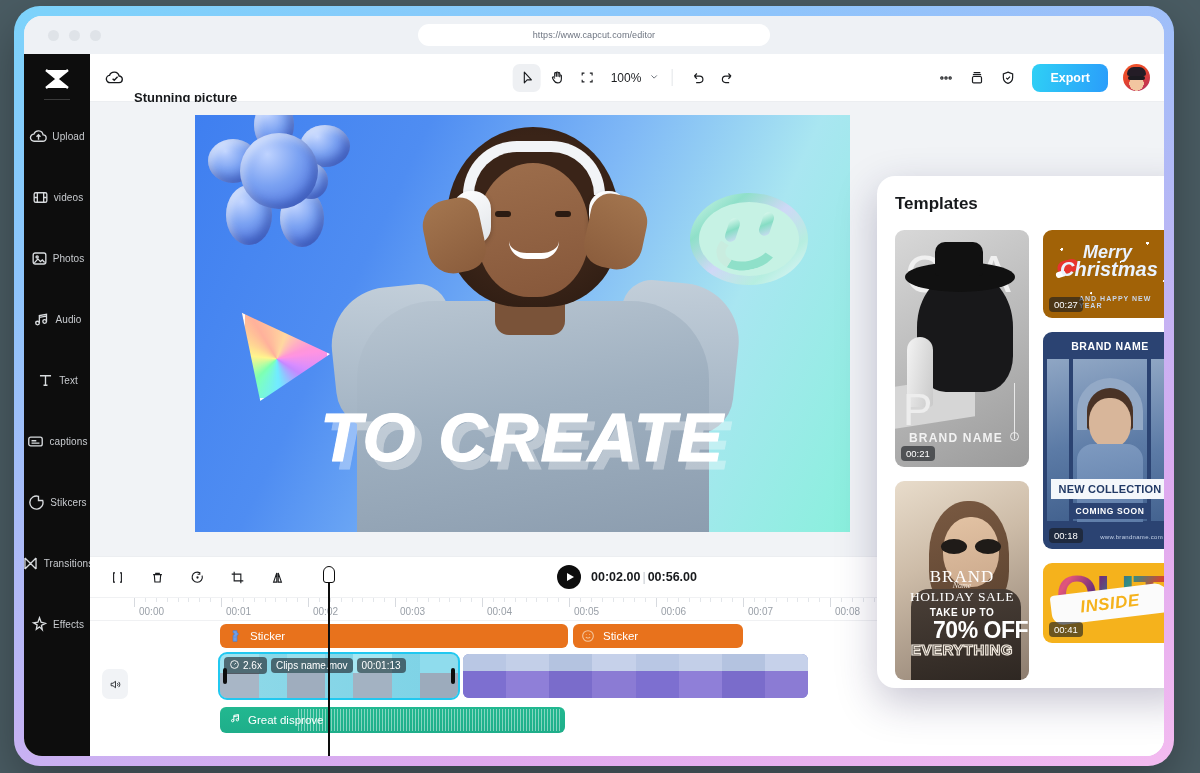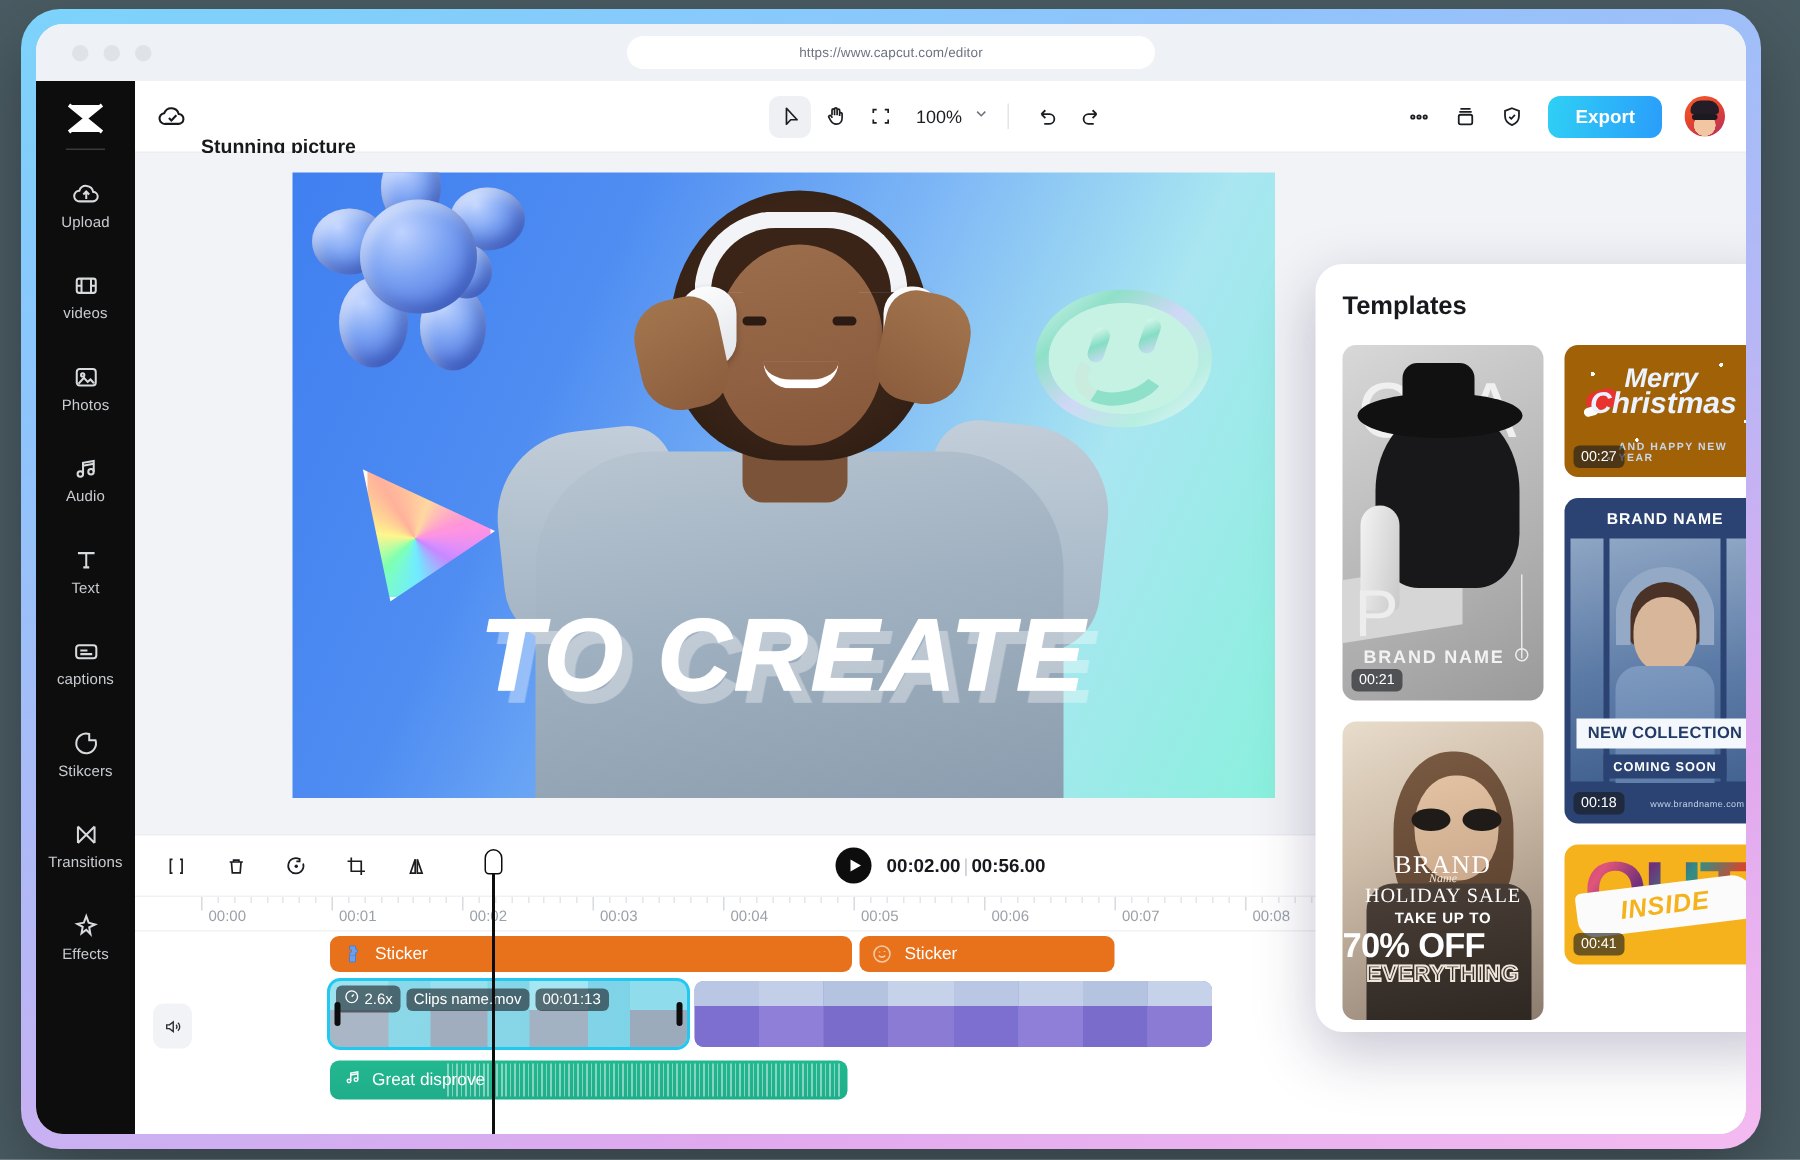--- a/index.html
+++ b/index.html
@@ -43,21 +43,21 @@
   
   #sidebar {
     position: absolute; left: 0; top: 0; width: 66px; height: 100%;
     background: #0d0d0d; color: #cfd2d6;
     display: flex; flex-direction: column; align-items: center; padding-top: 8px;
   }
   #logo { width: 40px; height: 34px; display: flex; align-items: center; justify-content: center; }
   #logo svg { width: 28px; height: 22px; }
   #sepline { width: 26px; height: 1px; background: #3a3a3a; margin: 3px 0 6px; }
   .nav {
-    width: 100%; height: 61px; display: flex; flex-direction: column;
+    width: 100%; height: 61px; display: flex; flex-direction: row;
     align-items: center; justify-content: center; gap: 4px; cursor: pointer;
   }
   .nav .ic { height: 19px; display: flex; align-items: center; justify-content: center; }
   .nav .ic svg { stroke: #d8dbde; fill: none; stroke-width: 1.7; }
   .nav .lb { font-size: 10px; color: #c8cbcf; letter-spacing: .1px; }
 
   
   #topbar {
     position: absolute; left: 66px; top: 0; right: 0; height: 48px;
     background: #fff; border-bottom: 1px solid #eceef1;
@@ -291,21 +291,21 @@
   #c4 .hair2 { position:absolute; left:34px; top:20px; width:80px; height:110px; background: linear-gradient(160deg,#7a5a42,#5c4330); border-radius:48% 48% 36% 36%; }
   #c4 .fc { position:absolute; left:48px; top:36px; width:56px; height:70px; background: linear-gradient(165deg,#e3c3a4,#cba98c); border-radius:48%; }
   #c4 .sg { position:absolute; left:46px; top:58px; width:60px; height:15px; }
   #c4 .sg i { position:absolute; top:0; width:26px; height:15px; background:#1f1b18; border-radius:50%; }
   #c4 .sg i:first-child { left:0; } #c4 .sg i:last-child { right:0; }
   #c4 .coat { position:absolute; left:16px; top:108px; width:110px; height:92px; background: linear-gradient(170deg,#4b4038,#2e2722); border-radius:18px 18px 0 0; }
   #c4 .t1 { position:absolute; left:0; right:0; top:86px; text-align:center; font-family:"Liberation Serif", serif; font-size:17px; color:#fff; letter-spacing:1px; }
   #c4 .t1s { position:absolute; left:0; right:0; top:100px; text-align:center; font-family:"Liberation Serif", serif; font-style:italic; font-size:8px; color:#f0e6da; }
   #c4 .t2 { position:absolute; left:0; right:0; top:108px; text-align:center; font-family:"Liberation Serif", serif; font-size:13.5px; color:#fff; letter-spacing:.6px; }
   #c4 .t3 { position:absolute; left:0; right:0; top:126px; text-align:center; font-size:10px; font-weight:bold; color:#fff; letter-spacing:.5px; }
-  #c4 .t4 { position:absolute; left:0; right:16px; top:136px; text-align:left; font-size:23px; font-weight:bold; color:#fff; letter-spacing:-.5px; }
+  #c4 .t4 { position:absolute; left:0; right:1px; top:136px; text-align:right; font-size:23px; font-weight:bold; color:#fff; letter-spacing:-.5px; }
   #c4 .t5 { position:absolute; left:0; right:0; top:160px; text-align:center; font-size:15px; font-weight:bold;
     color: transparent; -webkit-text-stroke: 1.2px #efe7dc; letter-spacing:.5px; }
 
   
   #c5 { width: 134px; height: 80px; background: #f5b21c; }
   #c5 .out { position:absolute; left:0; right:0; top:4px; text-align:center; font-size:54px; font-weight:bold;
     letter-spacing:-2px; line-height:1;
     background: linear-gradient(125deg,#b5338f 0%,#e0557a 20%,#6f2f7a 38%,#2f8f86 56%,#d4472e 74%,#3a6fa8 100%);
     -webkit-background-clip: text; background-clip: text; color: transparent; }
   #c5 .brush { position:absolute; left:8px; top:26px; width:118px; height:30px; background:#fbfbfb;

